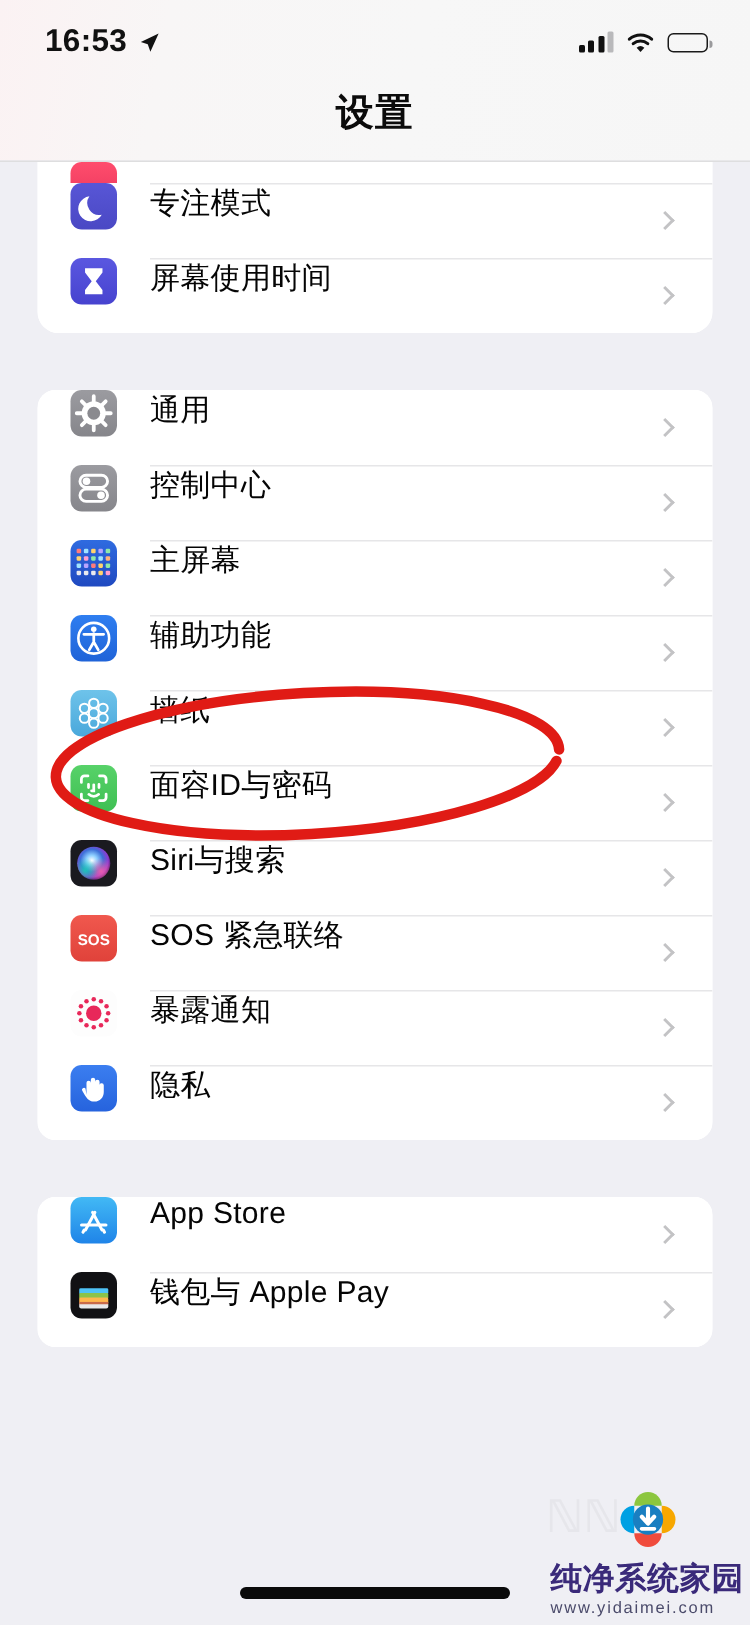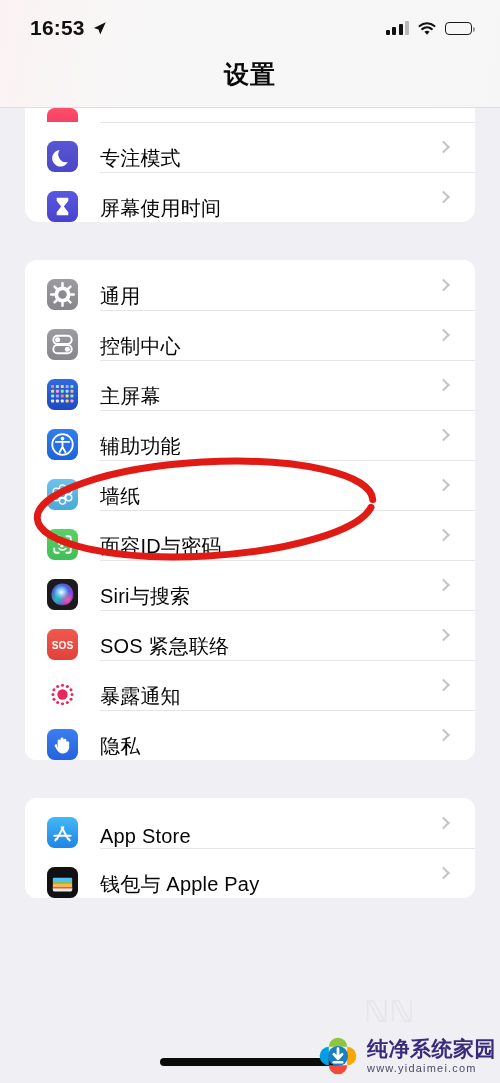--- a/index.html
+++ b/index.html
@@ -65,21 +65,21 @@
     background: #ffffff;
     border-radius: 12px;
     margin: 0 25px;
     overflow: hidden;
   }
   .card.clip-top { border-radius: 0 0 14px 14px; }
   .group-gap { height: 38px; }
 
   .row {
     position: relative;
-    display: flex; align-items: flex-end;
+    display: flex; align-items: flex-start;
     height: 50px;
     padding-left: 22px;
     background: #fff;
   }
   .row + .row::before {
     content: ""; position: absolute; left: 75px; right: 0; top: 0;
     height: 1px; background: #e6e6e8;
   }
   .row-icon {
     width: 31px; height: 31px; flex: 0 0 31px;
@@ -121,20 +121,21 @@
     transform: translateX(-50%);
     width: 180px; height: 8px; border-radius: 5px; background: #0a0a0a;
     z-index: 55;
   }
 
   
   #watermark {
     position: absolute; right: 4px; bottom: 5px;
     display: flex; align-items: center; gap: 7px;
     z-index: 70;
+    flex-direction: column;
   }
   #wm-logo { width: 44px; height: 44px; display: block; }
   #wm-text { display: flex; flex-direction: column; line-height: 1; }
   #wm-title { font-size: 21px; font-weight: 700; color: #3a2a7a; letter-spacing: .5px; }
   #wm-url { font-size: 11px; color: #4a4a6a; letter-spacing: 1.2px; margin-top: 4px; }
   #wm-ghost {
     position: absolute; right: 86px; bottom: 54px;
     font-size: 30px; color: #e4e4e8; font-weight: 700; z-index: 50;
     opacity: .75;
   }

